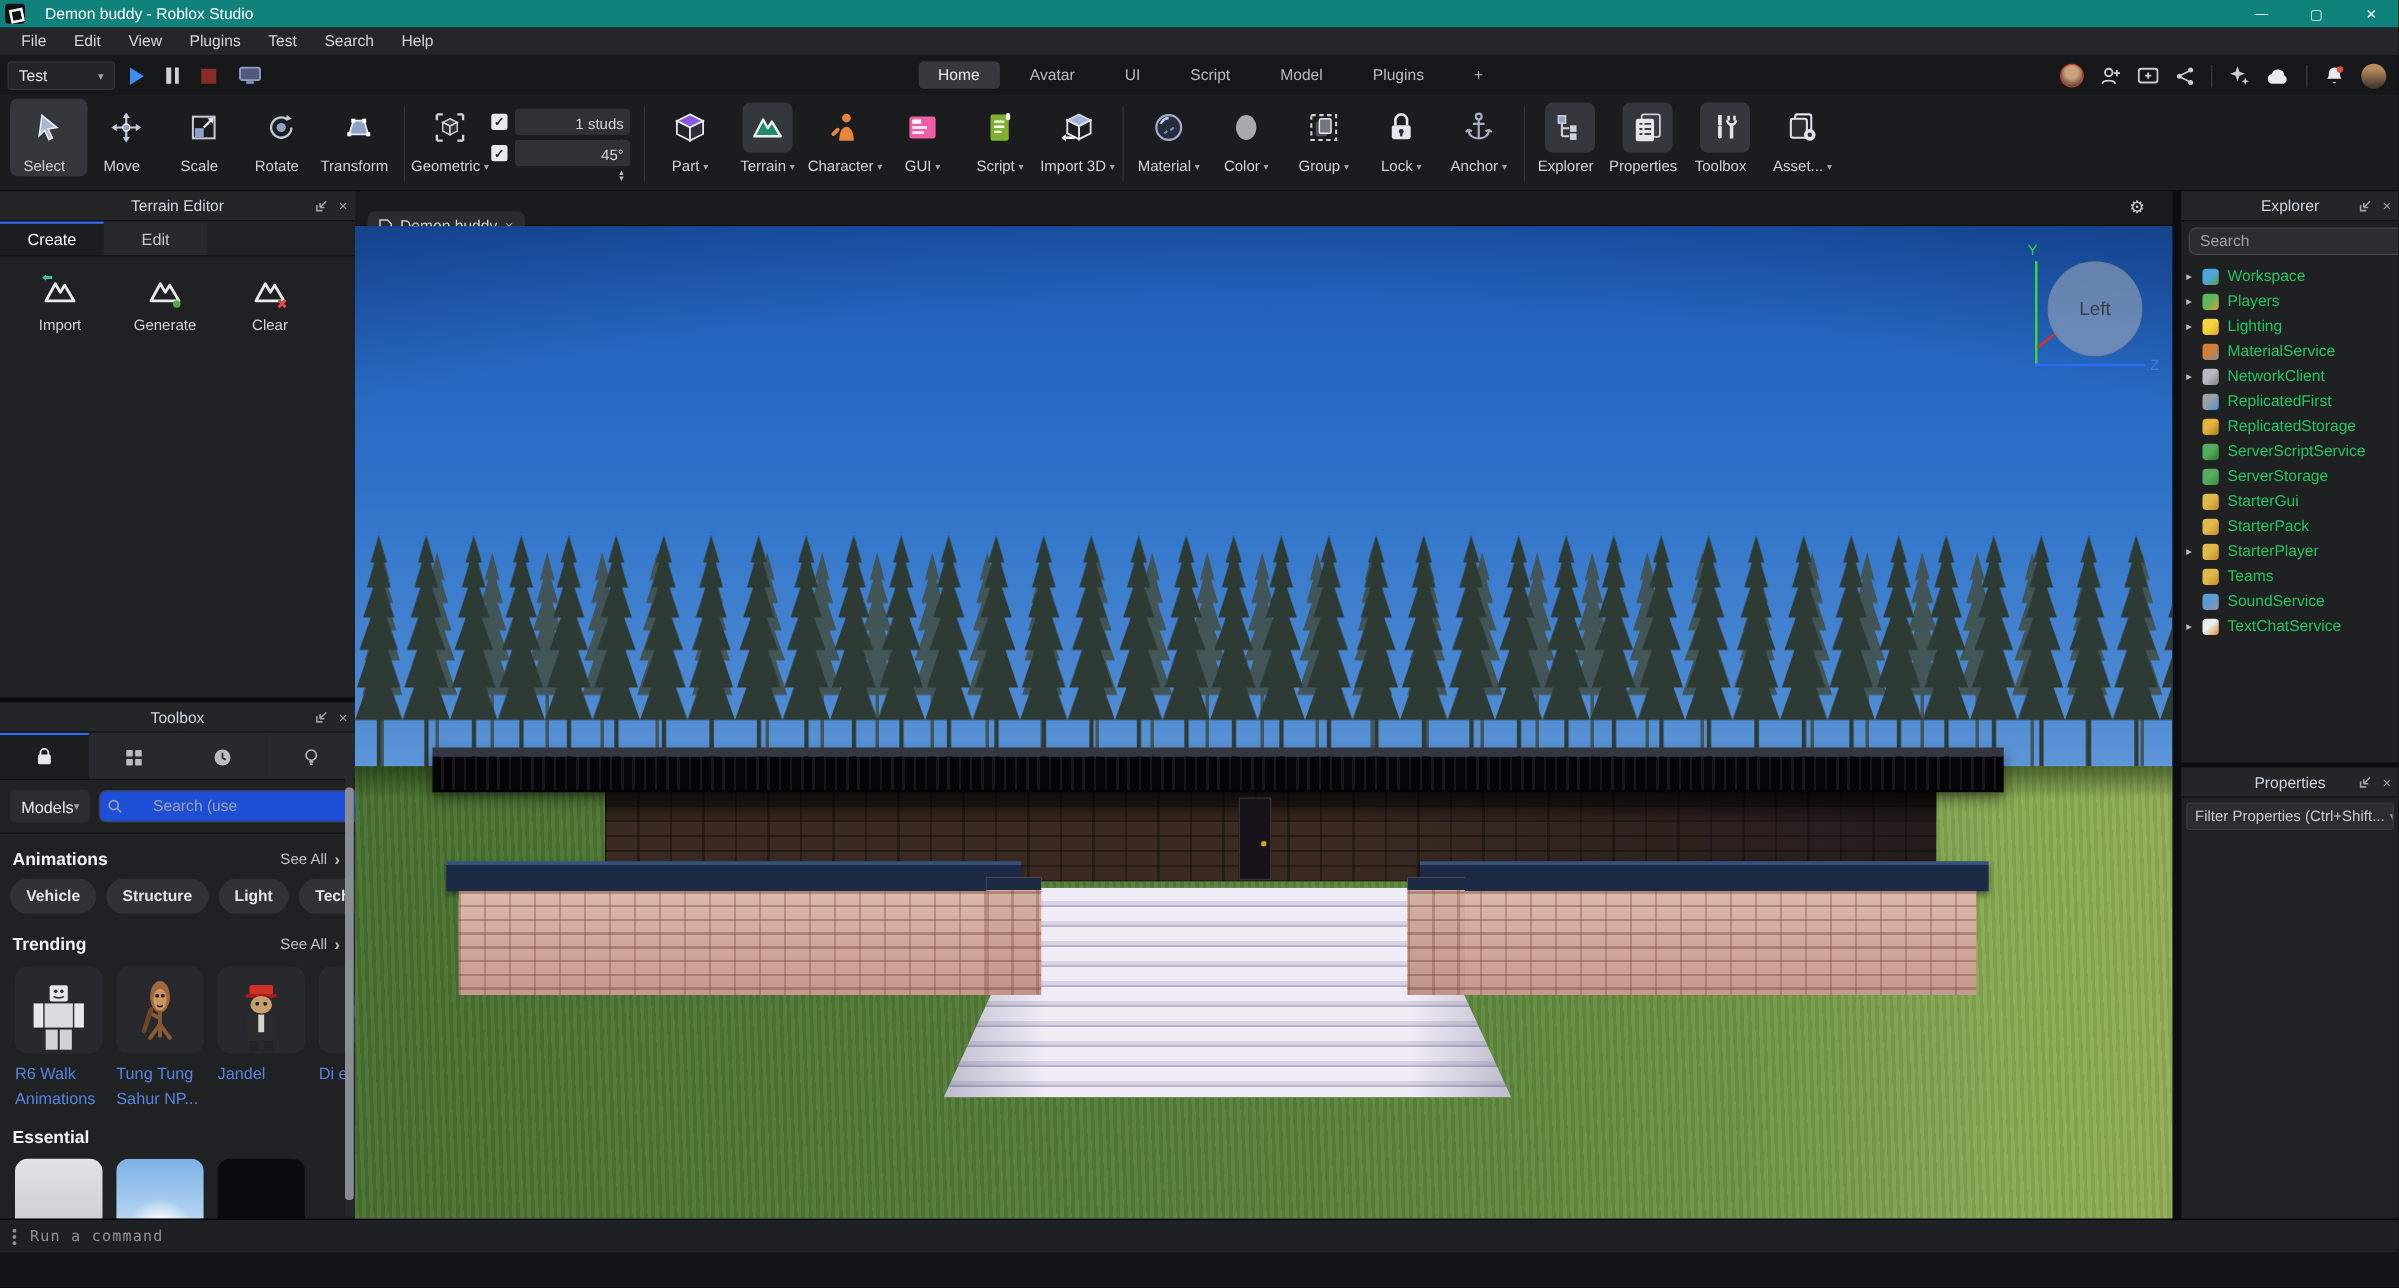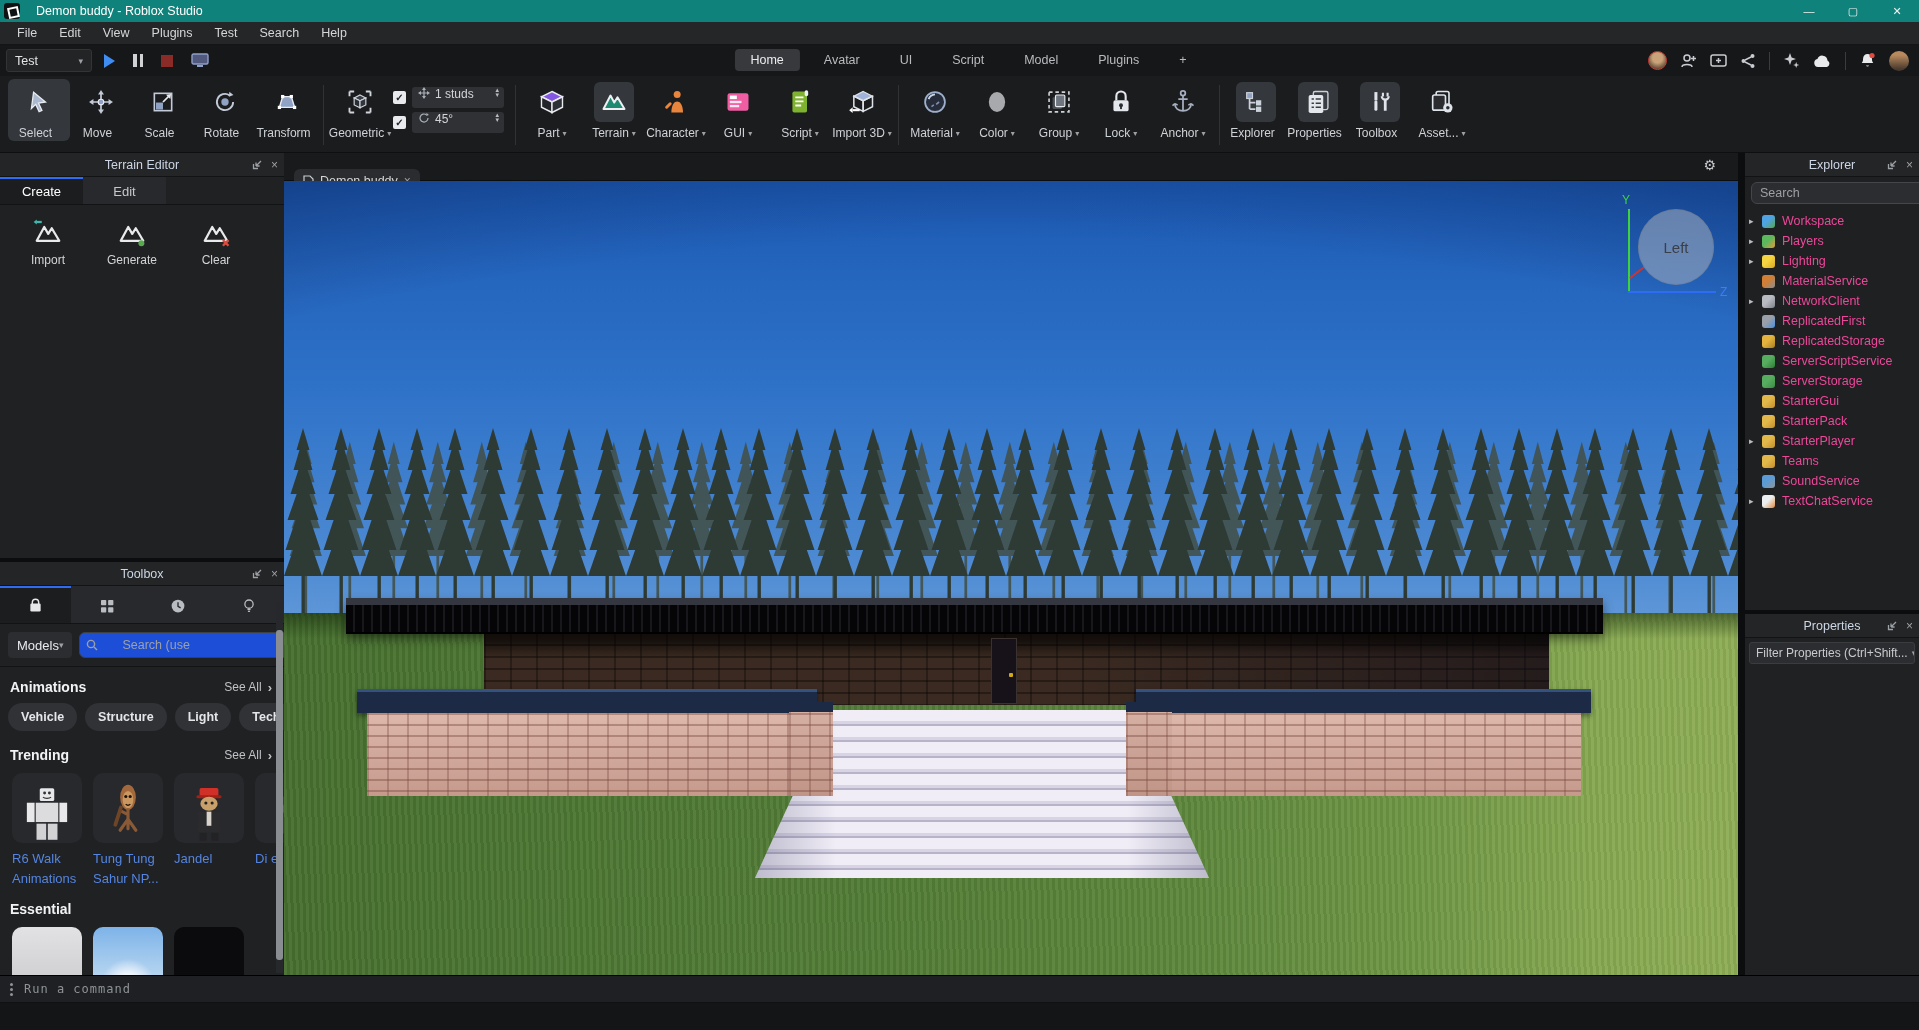--- a/index.html
+++ b/index.html
@@ -41,21 +41,21 @@
   .rdiv{width:1px;height:60px;background:#303236;margin:6px 5px 0 5px;flex:none;}
   .rbtn{width:62px;height:62px;flex:none;display:flex;flex-direction:column;align-items:center;border-radius:6px;}
   .ricon{width:40px;height:40px;margin-top:3px;display:flex;align-items:center;justify-content:center;border-radius:6px;}
   .rbtn.active .ricon{background:#34373c;}
   .rbtn.active-full{background:#34373c;}
   .rlabel{margin-top:4px;font-size:12px;color:#cfd2d6;white-space:nowrap;display:flex;align-items:center;gap:3px;}
   .rcaret{font-size:8px;color:#9da0a4;}
   .snapbox{display:flex;flex-direction:column;gap:4px;margin:8px 6px 0 2px;flex:none;}
   .snaprow{display:flex;align-items:center;gap:6px;}
   .chk{width:13px;height:13px;background:#e8eaed;border-radius:2px;color:#202224;font-size:10px;font-weight:bold;display:flex;align-items:center;justify-content:center;}
-  .valbox{display:flex;align-items:flex-start;gap:5px;background:#2f3134;border-radius:3px;height:21px;padding:0 5px 0 6px;width:92px;}
+  .valbox{display:flex;align-items:flex-end;gap:5px;background:#2f3134;border-radius:3px;height:21px;padding:0 5px 0 6px;width:92px;flex-direction:column;}
   .valbox .vt{font-size:12px;color:#d2d5d8;flex:1;}
   .stepper{display:flex;flex-direction:column;line-height:5px;font-size:7px;color:#b9bcc0;}
 
   
   .main{position:absolute;left:0;top:153px;width:100%;height:822px;background:#0c0d0f;}
   .panel{position:absolute;background:#1f2123;overflow:hidden;}
   .phead{height:24px;background:#232527;display:flex;align-items:center;justify-content:center;font-size:12.5px;color:#ccd6e4;position:relative;border-bottom:1px solid #121315;}
   .phead .picons{position:absolute;right:6px;top:0;height:100%;display:flex;align-items:center;gap:8px;color:#9da0a4;}
   .pclose{font-size:12px;}
 
@@ -143,21 +143,21 @@
   
   #explorer{left:1745px;top:0;width:174px;height:457px;background:#1e2022;}
   .xsearchrow{display:flex;align-items:center;gap:5px;padding:5px 4px 5px 6px;}
   .xsearch{flex:1;height:22px;background:#2b2d30;border:1px solid #43464a;border-radius:6px;display:flex;align-items:center;padding:0 6px;gap:4px;}
   .xsearch input{flex:1;min-width:0;background:transparent;border:0;outline:0;color:#d2d4d6;font-size:12.5px;}
   .xsearch input::placeholder{color:#9da0a4;}
   .xtree{padding-top:2px;}
   .xrow{display:flex;align-items:center;height:20px;padding-left:4px;}
   .xarrow{width:11px;font-size:9px;color:#b9bdc2;}
   .xicon{width:13px;height:13px;border-radius:3px;margin:0 7px 0 2px;flex:none;}
-  .xlabel{font-size:12.5px;color:#ec4899;white-space:nowrap;}
+  .xlabel{font-size:12.5px;color:#22c55e;white-space:nowrap;}
   #properties{left:1745px;top:461px;width:174px;height:361px;background:#1f2123;}
   .filterbox{margin:4px;height:22px;background:#2b2d30;border:1px solid #3a3d40;border-radius:3px;display:flex;align-items:center;padding:0 6px;font-size:12px;color:#c8cacc;white-space:nowrap;overflow:hidden;}
   .filterbox .cv{margin-left:auto;font-size:9px;color:#9da0a4;padding-left:4px;}
 
   
   .statusbar{position:absolute;left:0;top:975px;width:100%;height:55px;background:#141517;border-top:1px solid #000;}
   .cmdrow{height:27px;background:#1e2023;display:flex;align-items:center;gap:9px;padding-left:8px;border-bottom:1px solid #101113;}
   .dots3{width:3px;height:3px;border-radius:50%;background:#8e9296;box-shadow:0 -5px 0 #8e9296,0 5px 0 #8e9296;margin:0 2px;}
   .cmdtext{font-family:"DejaVu Sans Mono","Liberation Mono",monospace;font-size:12px;color:#8e9296;letter-spacing:1px;}
 </style>

